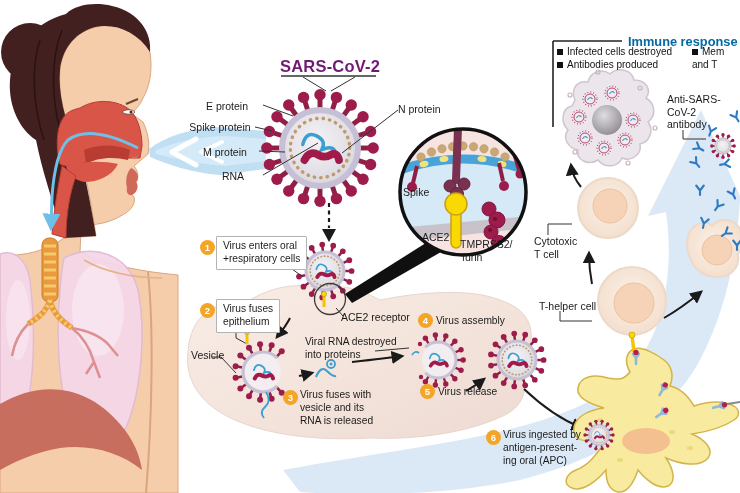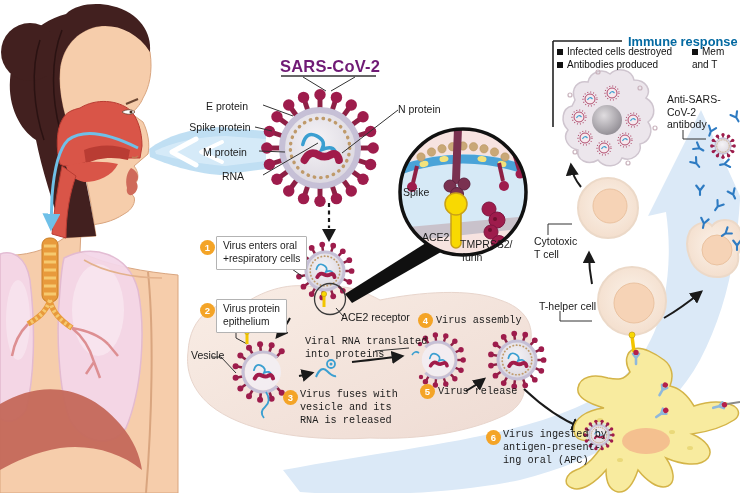--- a/index.html
+++ b/index.html
@@ -6,21 +6,21 @@
   .canvas{position:relative;width:740px;height:493px;background:#fff;overflow:hidden;
           font-family:"Liberation Sans", sans-serif;}
   .canvas svg{position:absolute;left:0;top:0;}
   .lbl{position:absolute;font-size:10.5px;color:#1b1b1b;line-height:1.2;white-space:nowrap;}
   .r{text-align:center;}
   .big-title{position:absolute;font-weight:bold;font-size:16.5px;color:#701a75;letter-spacing:.2px;white-space:nowrap;}
   .badge{position:absolute;width:15px;height:15px;border-radius:50%;background:#f4a427;color:#fff;
          font-size:9.5px;font-weight:bold;text-align:center;line-height:15px;}
   .callout{position:absolute;background:#fff;border:1px solid #b3b3b3;border-radius:1px;
            padding:3px 6px;font-size:10.2px;line-height:1.25;color:#1b1b1b;white-space:nowrap;}
-  .stept{position:absolute;font-size:10.2px;color:#1b1b1b;line-height:1.25;white-space:nowrap;font-family:Liberation Mono, monospace;}
+  .stept{position:absolute;font-size:10.2px;color:#1b1b1b;line-height:1.25;white-space:nowrap;}
   .ib-title{position:absolute;font-weight:bold;font-size:12.8px;color:#0369a1;background:#fff;
             padding:0 3px;white-space:nowrap;}
   .ib-row{position:absolute;font-size:10px;color:#111;white-space:nowrap;}
   .sq{display:inline-block;width:6px;height:6px;background:#111;margin-right:4px;}
 </style>
 </head>
 <body>
 
 <div class="canvas">
 
@@ -557,28 +557,28 @@
 </div>
 
 <div class="badge" style="left:200px;top:240px">1</div>
 <div class="callout" style="left:216px;top:236px">
   <div>Virus enters oral</div>
   <div>+respiratory cells</div>
 </div>
 
 <div class="badge" style="left:200px;top:303px">2</div>
 <div class="callout" style="left:216px;top:299px">
-  <div>Virus protein</div>
+  <div>Virus fuses</div>
   <div>epithelium</div>
 </div>
 
 <div class="lbl" style="left:191px;top:349px">Vesicle</div>
 
 <div class="stept" style="left:305px;top:336px">
-  <div>Viral RNA translated</div>
+  <div>Viral RNA destroyed</div>
   <div>into proteins</div>
 </div>
 
 <div class="lbl" style="left:341px;top:311px">ACE2 receptor</div>
 
 <div class="badge" style="left:283px;top:390px">3</div>
 <div class="stept" style="left:300px;top:389px">
   <div>Virus fuses with</div>
   <div>vesicle and its</div>
   <div>RNA is released</div>

